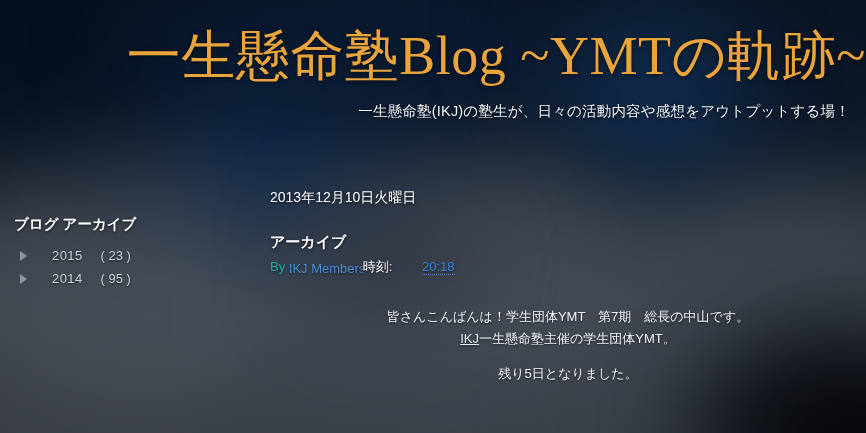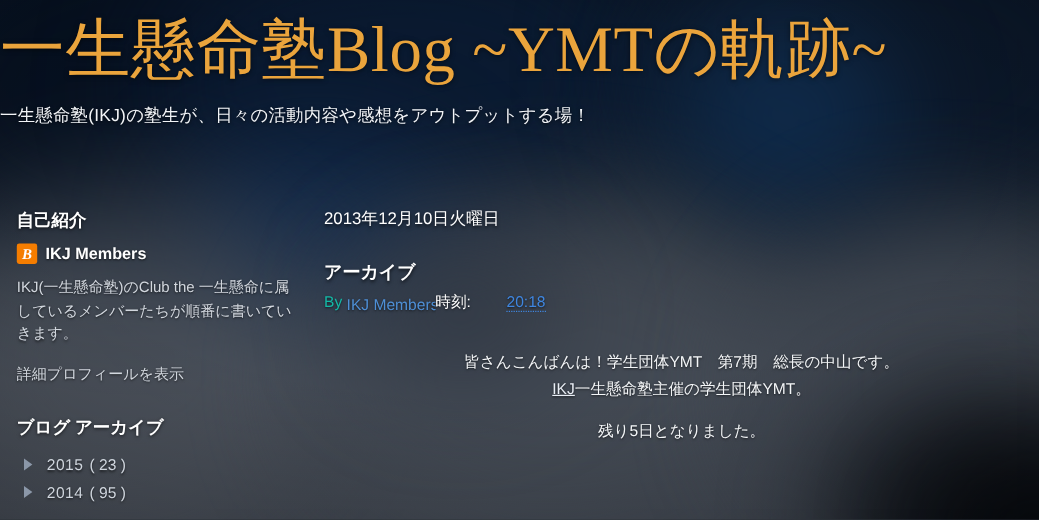--- a/index.html
+++ b/index.html
@@ -54,22 +54,22 @@
   
   #page {
     position: relative;
     z-index: 2;
     width: 866px;
     height: 433px;
   }
 
   
   #site-header {
-    padding-top: 11px;
-    text-align: left;
+    padding-top: 26px;
+    text-align: right;
   }
   #blog-title {
     margin: 0;
     font-family: "Liberation Serif", "DejaVu Serif", serif;
     font-size: 54px;
     font-weight: 400;
     line-height: 1.12;
     color: #eaa43c;
     letter-spacing: .5px;
     text-shadow: 0 1px 4px rgba(0,0,0,.55);
@@ -145,21 +145,21 @@
     display: inline-block;
     font-size: 12.5px;
     color: #d2d7de;
     text-decoration: none;
     text-shadow: 0 1px 2px rgba(0,0,0,.6);
   }
   #archive-title { margin-top: 26px; }
   .archive-item {
     display: flex;
     align-items: center;
-    gap: 5px;
+    gap: 18px;
     padding: 4px 0 4px 6px;
     font-size: 13px;
     color: #cfd5dd;
     text-shadow: 0 1px 2px rgba(0,0,0,.6);
   }
   .archive-arrow {
     width: 0; height: 0;
     border-left: 7px solid #8b97a8;
     border-top: 5px solid transparent;
     border-bottom: 5px solid transparent;
@@ -249,29 +249,20 @@
 
   <header id="site-header">
     <h1 id="blog-title">一生懸命塾Blog ~YMTの軌跡~</h1>
     <p id="blog-subtitle">一生懸命塾(IKJ)の塾生が、日々の活動内容や感想をアウトプットする場！</p>
   </header>
 
   <div id="content">
 
     <aside id="sidebar">
 
-      <section class="widget">
-        <h2 class="widget-title">自己紹介</h2>
-        <div id="profile-identity">
-          <span class="blogger-badge">B</span>
-          <span id="profile-name">IKJ Members</span>
-        </div>
-        <p id="profile-description">IKJ(一生懸命塾)のClub the 一生懸命に属しているメンバーたちが順番に書いていきます。</p>
-        <a id="profile-link" href="#">詳細プロフィールを表示</a>
-      </section>
 
       <section class="widget">
         <h2 class="widget-title" id="archive-title">ブログ アーカイブ</h2>
 
         <div class="archive-item">
           <span class="archive-arrow"></span>
           <span class="archive-year">2015</span>
           <span class="archive-count">( 23 )</span>
         </div>
 

